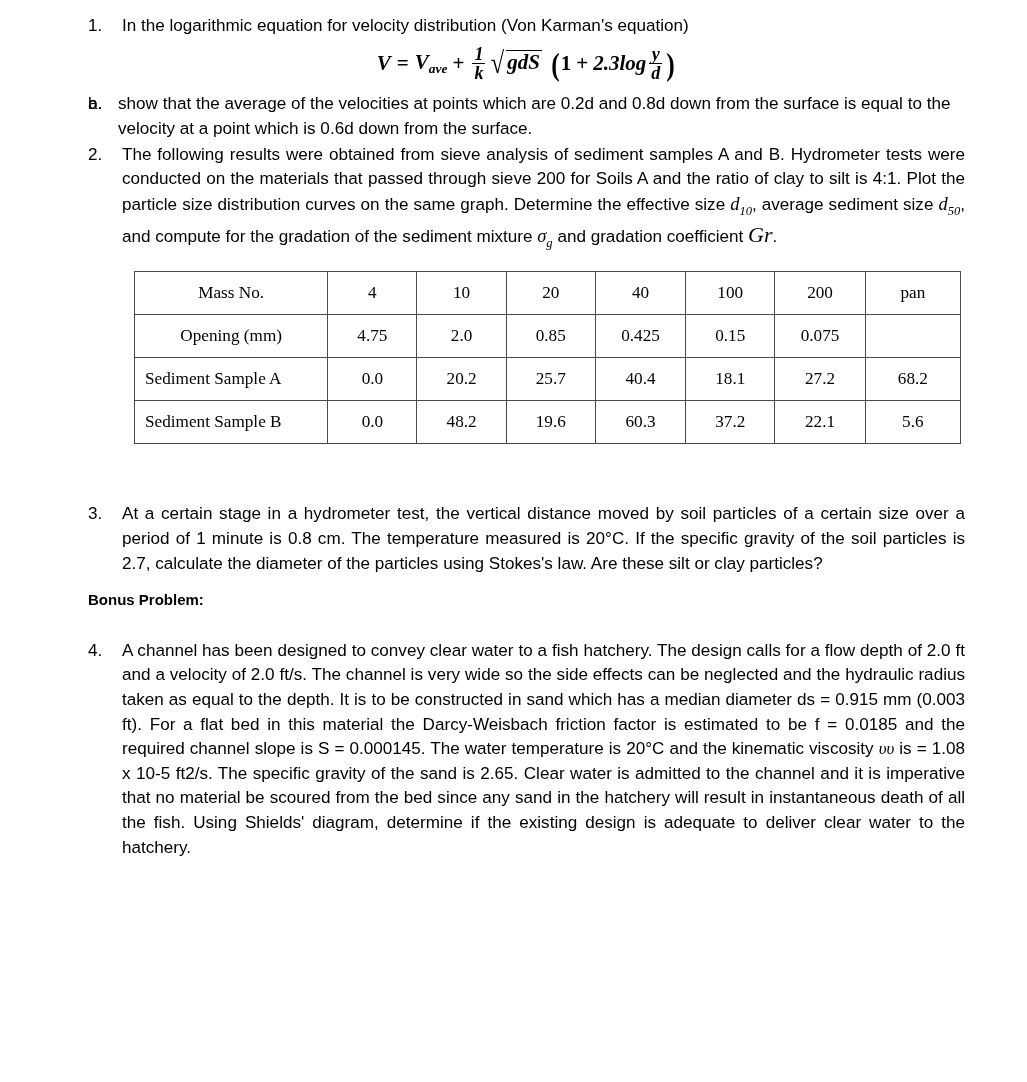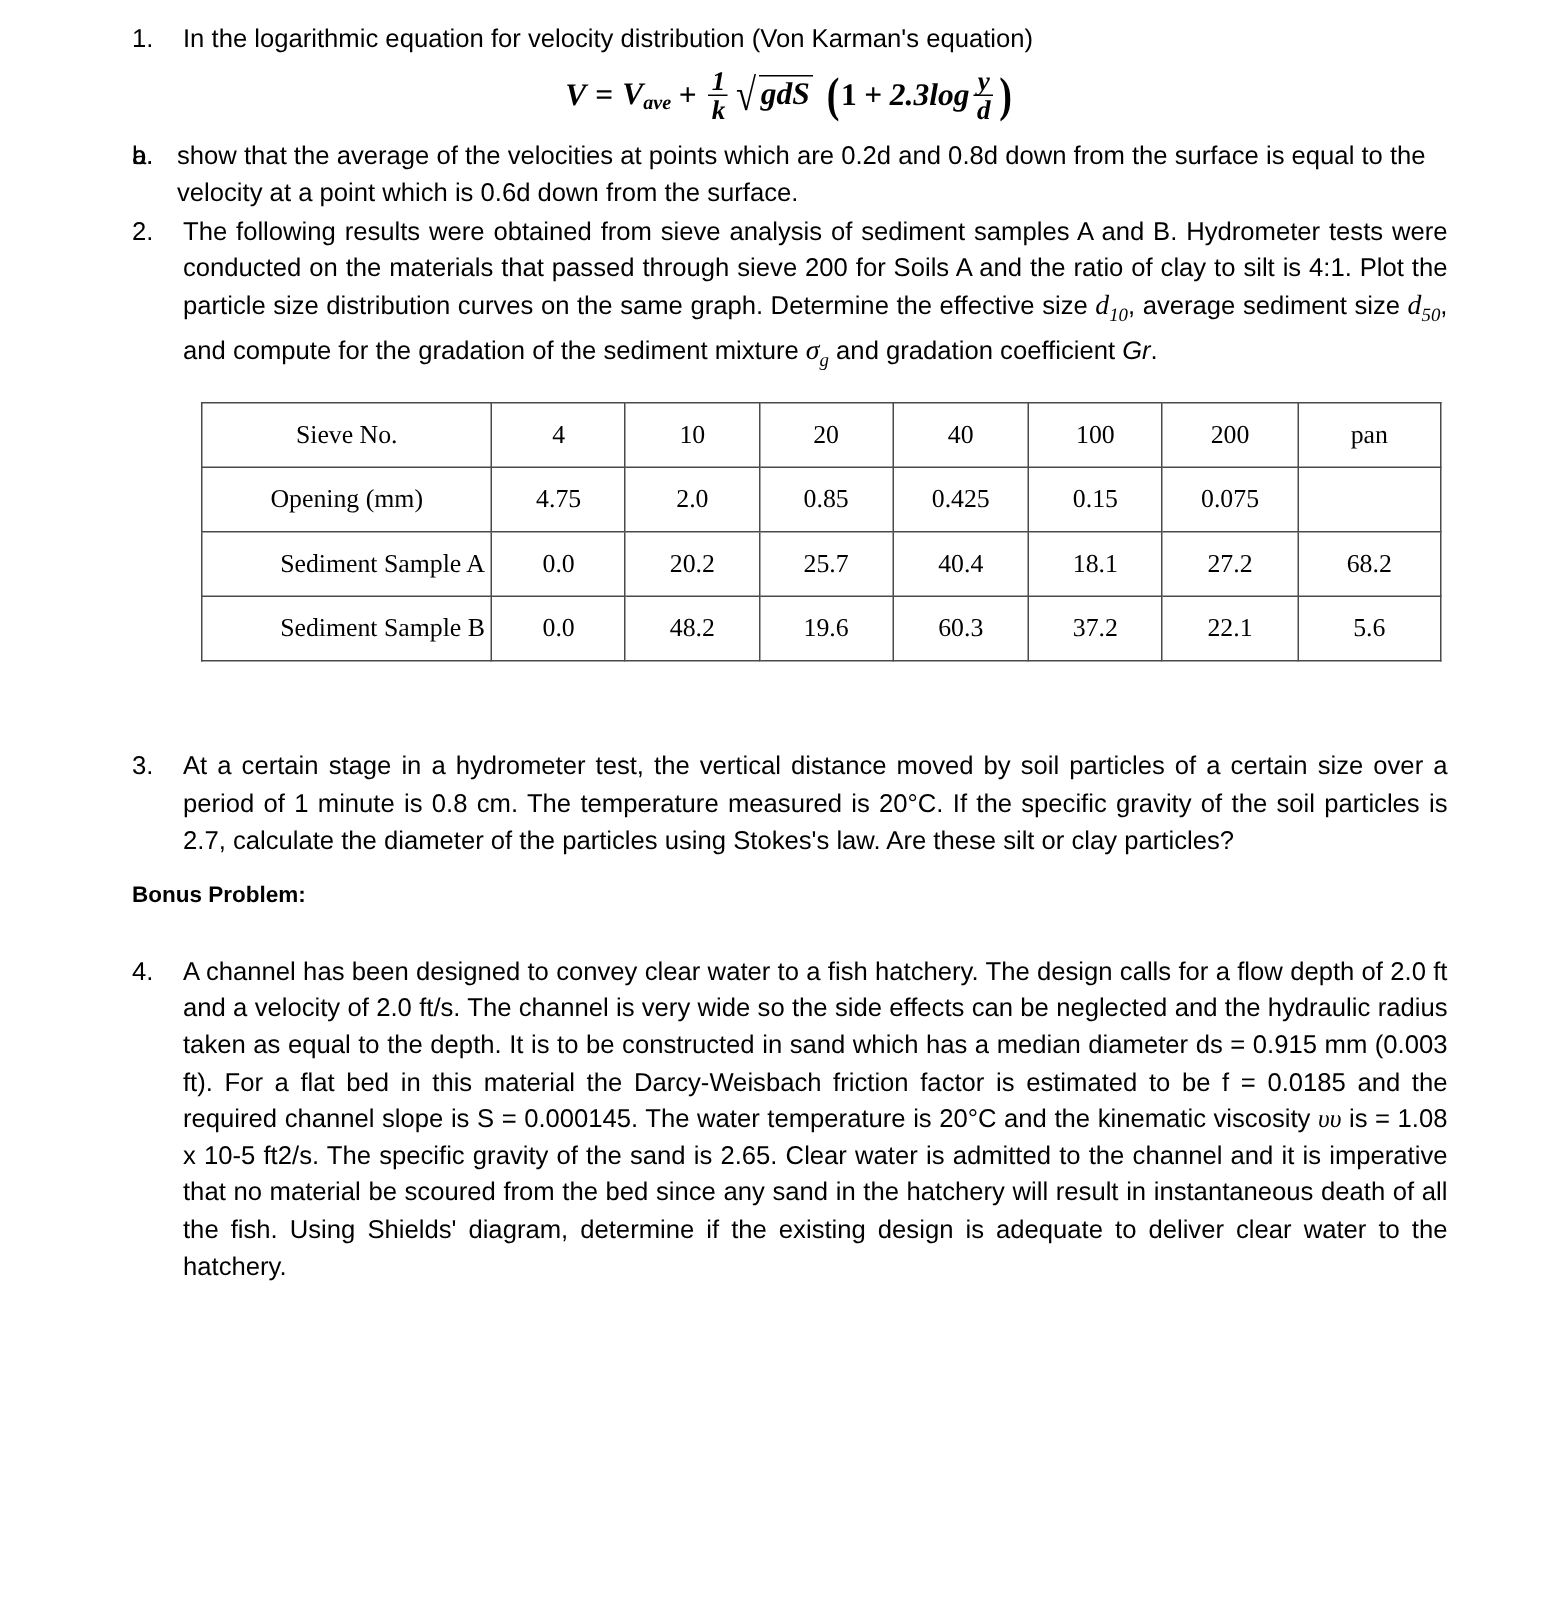--- a/index.html
+++ b/index.html
@@ -62,23 +62,23 @@
     width: 24px;
   }
 
   
   .mi {
     font-family: "Liberation Serif", serif;
     font-style: italic;
     font-size: 18.5px;
   }
   .mn {
-    font-family: Liberation Sans, sans-serif;
+    font-family: Liberation Serif, serif;
     font-style: normal;
-    font-size: 17px;
+    font-size: 22px;
   }
   .mi sub, .mi sup {
     font-size: 0.68em;
     font-style: italic;
   }
 
   .equation {
     text-align: center;
     margin: 6px 0 10px 0;
     font-family: "Liberation Serif", serif;
@@ -150,21 +150,21 @@
     border: 1.2px solid #4a4a4a;
     text-align: center;
     vertical-align: middle;
     height: 42px;
     padding: 0 4px;
   }
   table.sieve td.lbl {
     width: 196px;
   }
   table.sieve td.lbl-left {
-    text-align: right;
+    text-align: left;
     padding-left: 10px;
   }
   table.sieve td.span {
     text-align: left;
     padding-left: 10px;
     height: 30px;
   }
   table.sieve td.num { width: 88px; }
   table.sieve td.pan { width: 95px; }
 
@@ -229,21 +229,21 @@
 
   <div class="item" style="margin-top:1px;">
     <span class="marker">2.</span>
     <p><span>The following results were obtained from sieve analysis of sediment samples A and B. Hydrometer tests were conducted on the materials that passed through sieve 200 for Soils A and the ratio of clay to silt is 4:1. Plot the particle size distribution curves on the same graph. Determine the effective size </span><span class="mi"><span>d</span><sub>10</sub></span><span>, average sediment size  </span><span class="mi"><span>d</span><sub>50</sub></span><span>, and compute for the gradation of the sediment mixture </span><span class="mi"><span>σ</span><sub>g</sub></span><span> and gradation coefficient </span><span class="mn" style="font-style:italic;"><span>Gr</span></span><span>.</span></p>
   </div>
 
   <div class="table-wrap">
     <table class="sieve">
       <tbody>
           <tr>
-        <td class="lbl">Sieve No.</td>
+        <td class="lbl">Mass No.</td>
         <td class="num">4</td>
         <td class="num">10</td>
         <td class="num">20</td>
         <td class="num">40</td>
         <td class="num">100</td>
         <td class="num">200</td>
         <td class="pan">pan</td>
       </tr>
       <tr>
         <td class="lbl">Opening (mm)</td>

